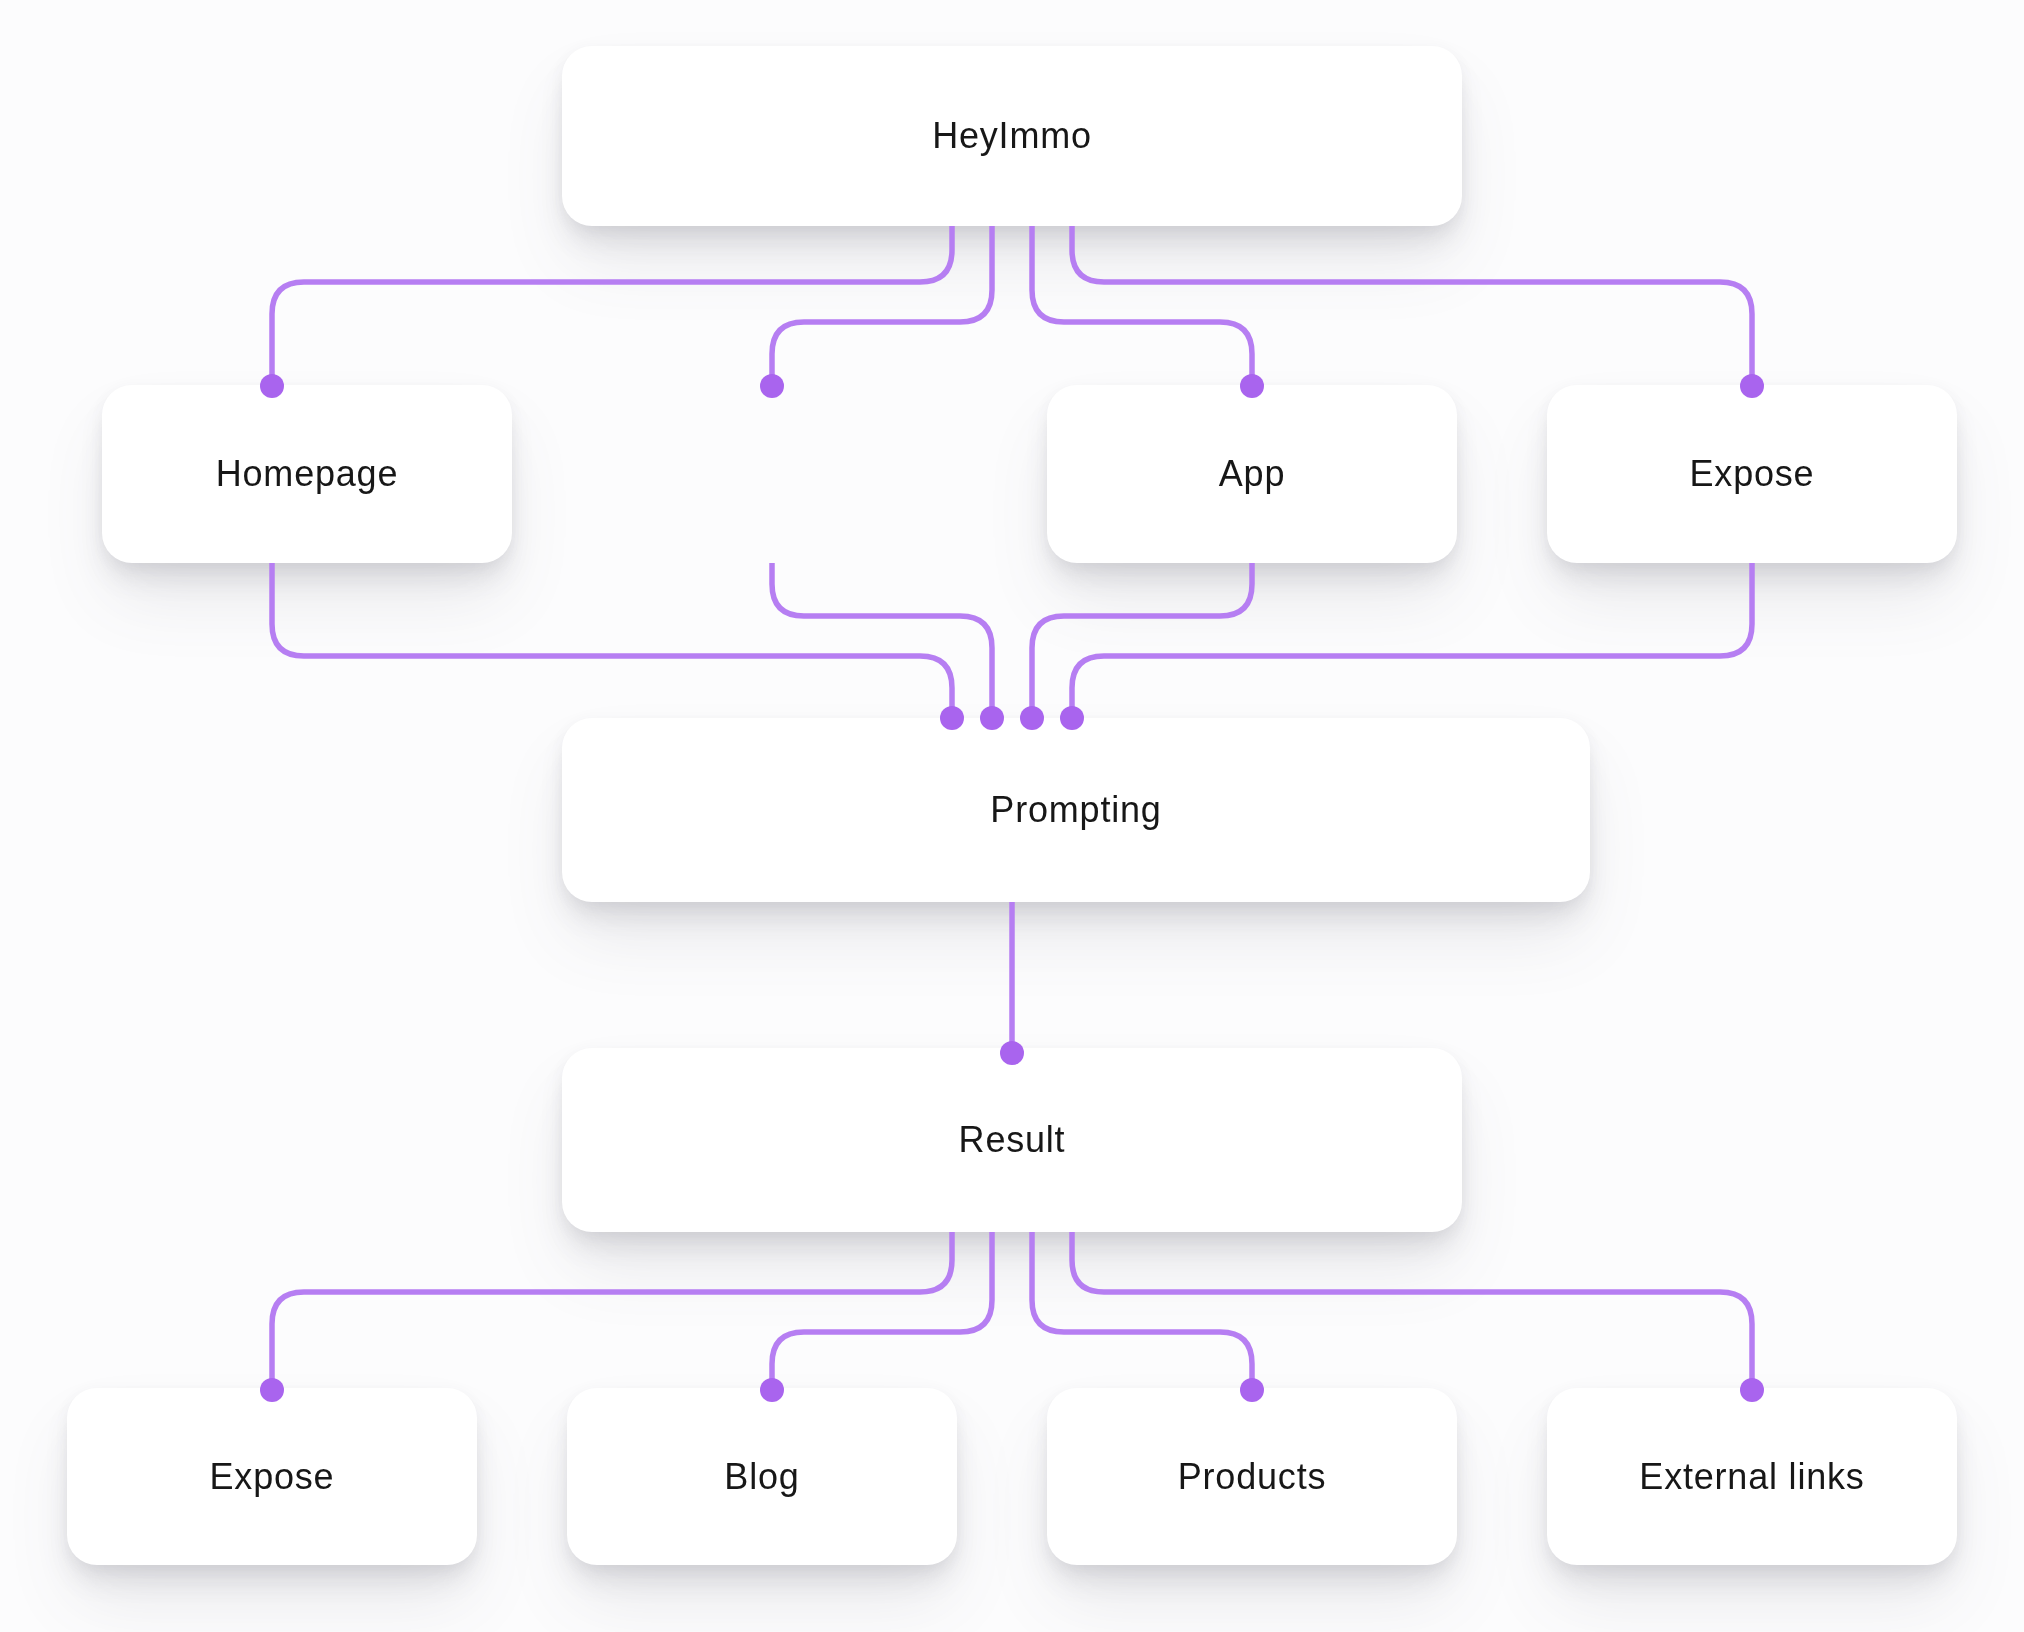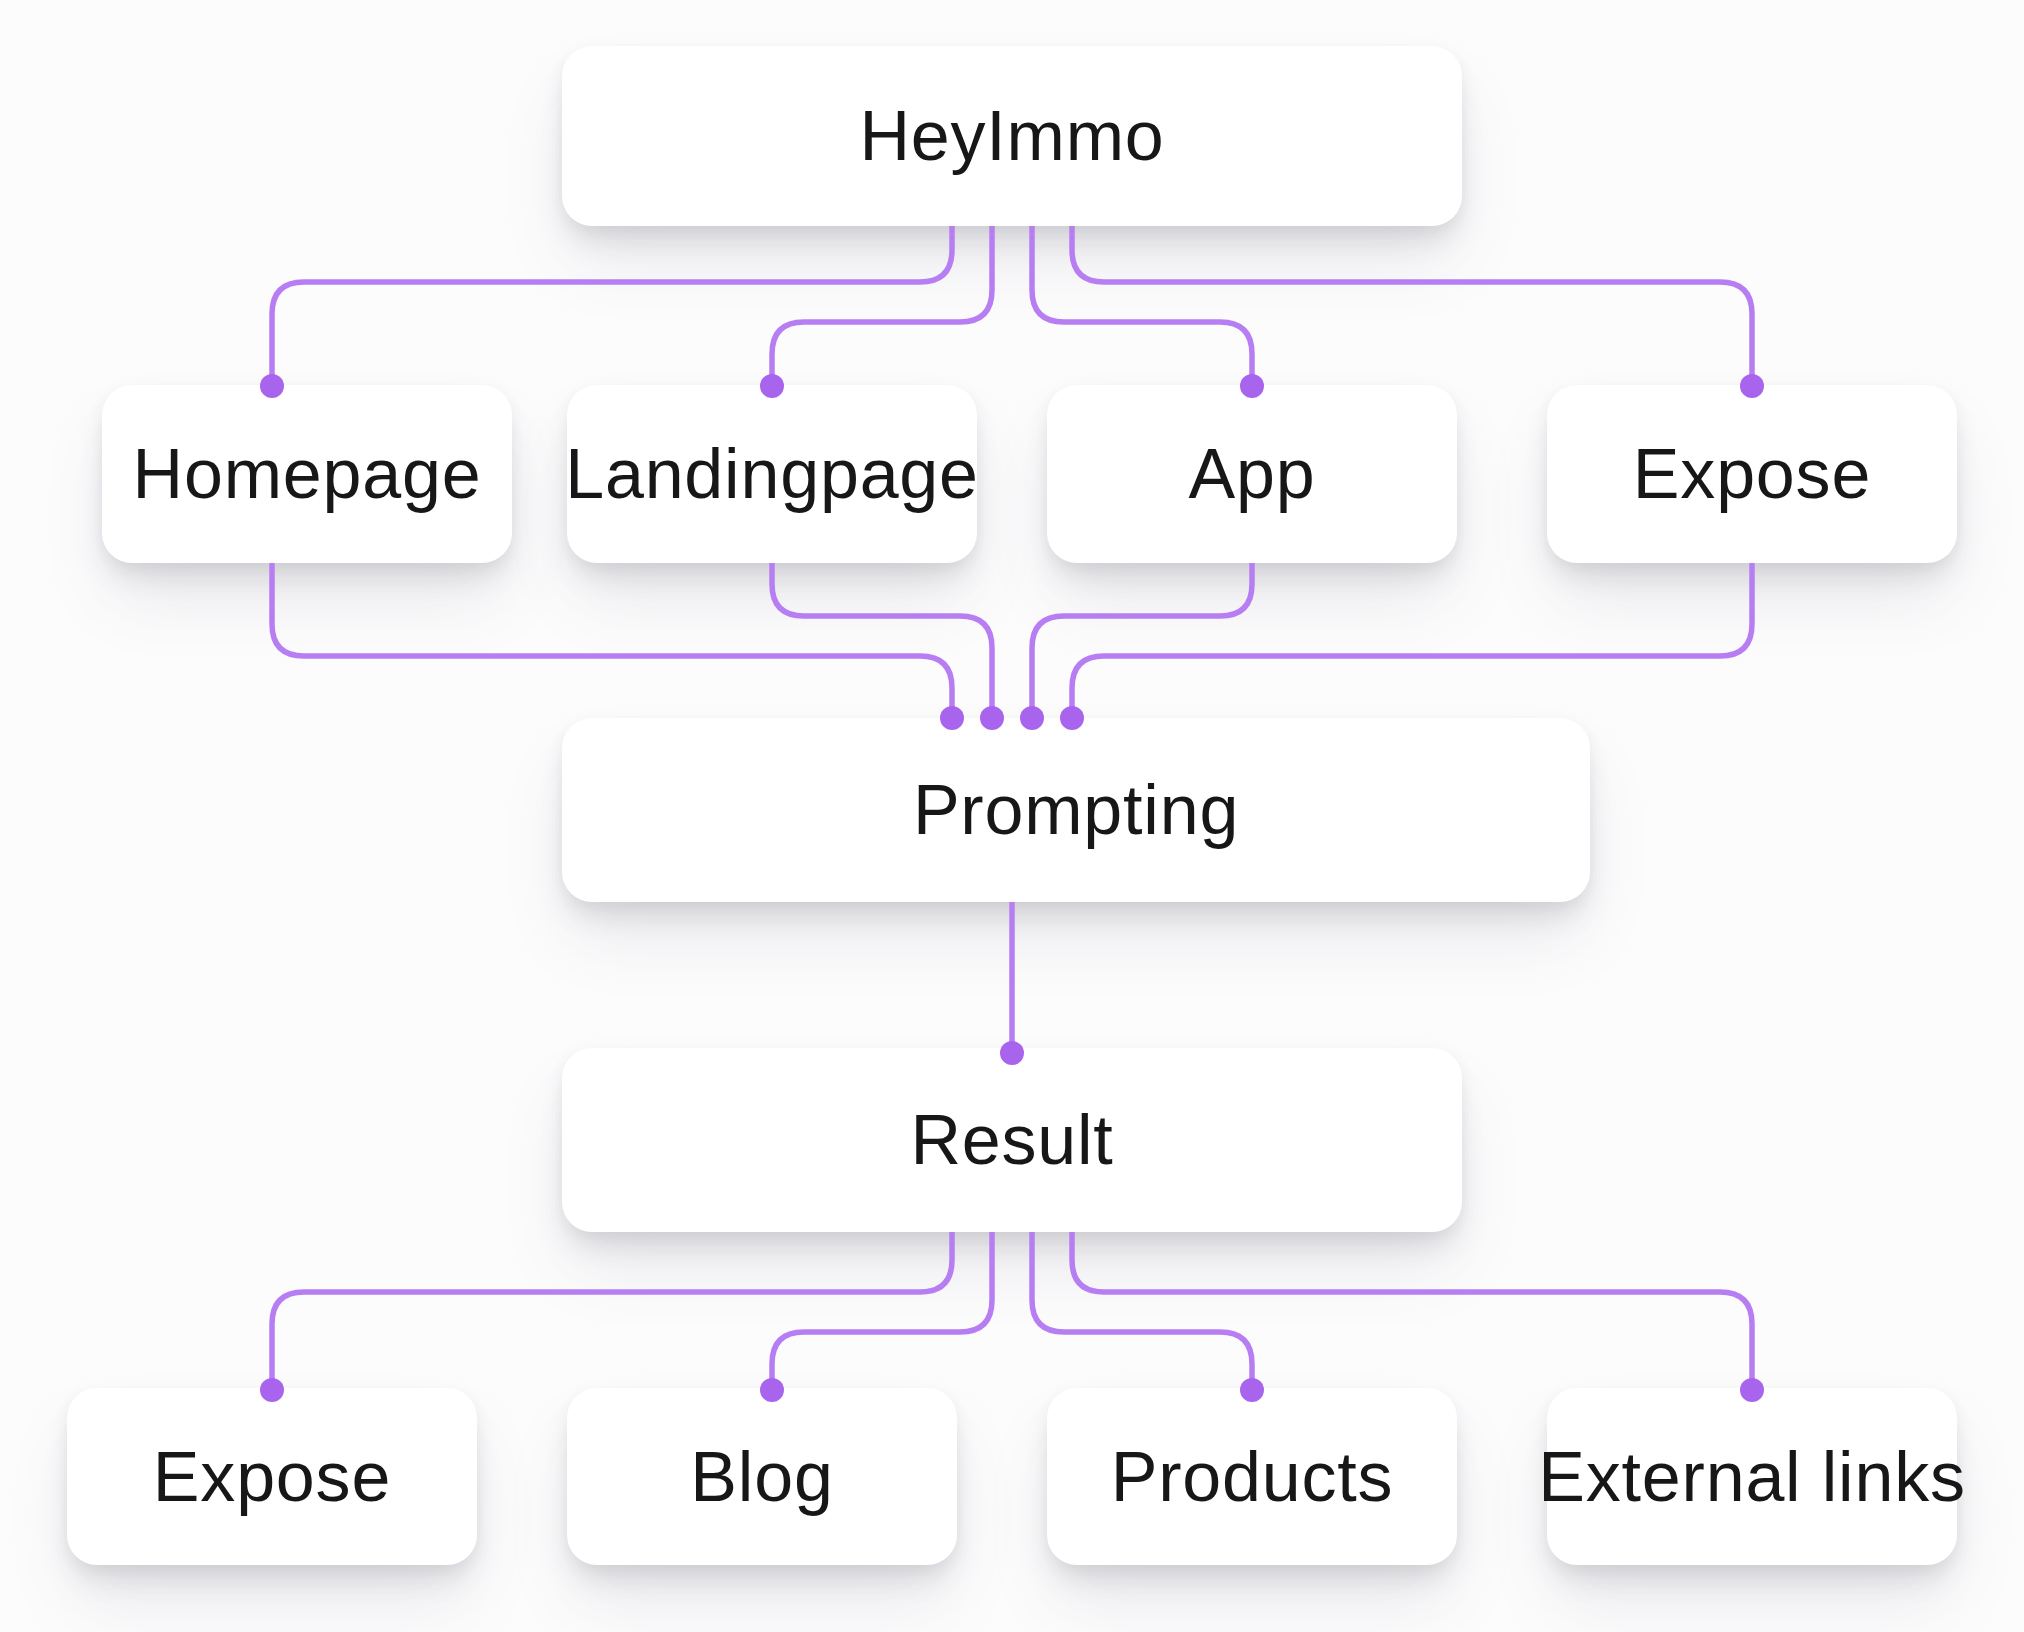--- a/index.html
+++ b/index.html
@@ -24,21 +24,21 @@
     position:absolute;
     background:var(--box-bg);
     border-radius:30px;
     display:flex;align-items:center;justify-content:center;
     box-shadow:
       0 18px 28px -6px rgba(85,85,100,.16),
       0 40px 70px -10px rgba(85,85,100,.13),
       0 4px 14px rgba(85,85,100,.06);
   }
   .node .label{
-    font-size:70px;
+    font-size:36px;
     letter-spacing:.8px;
     color:var(--text);
     white-space:nowrap;
   }
   
   .n-heyimmo  {left:562px; top:46px;   width:900px; height:180px;}
   .n-prompting{left:562px; top:718px;  width:1028px; height:184px;}
   .n-result   {left:562px; top:1048px; width:900px; height:184px;justify-content:center;}
   
   .n-homepage   {left:67px;   top:385px; width:410px; height:178px;margin-left:35px;}
@@ -109,23 +109,20 @@
     <circle class="dot" cx="1752" cy="1390" r="12"></circle>
   </svg>
 
   <div class="node n-heyimmo">
     <span class="label">HeyImmo</span>
   </div>
 
   <div class="node n-homepage">
     <span class="label">Homepage</span>
   </div>
-  <div class="node n-landingpage">
-    <span class="label">Landingpage</span>
-  </div>
   <div class="node n-app">
     <span class="label">App</span>
   </div>
   <div class="node n-expose-top">
     <span class="label">Expose</span>
   </div>
 
   <div class="node n-prompting">
     <span class="label">Prompting</span>
   </div>

